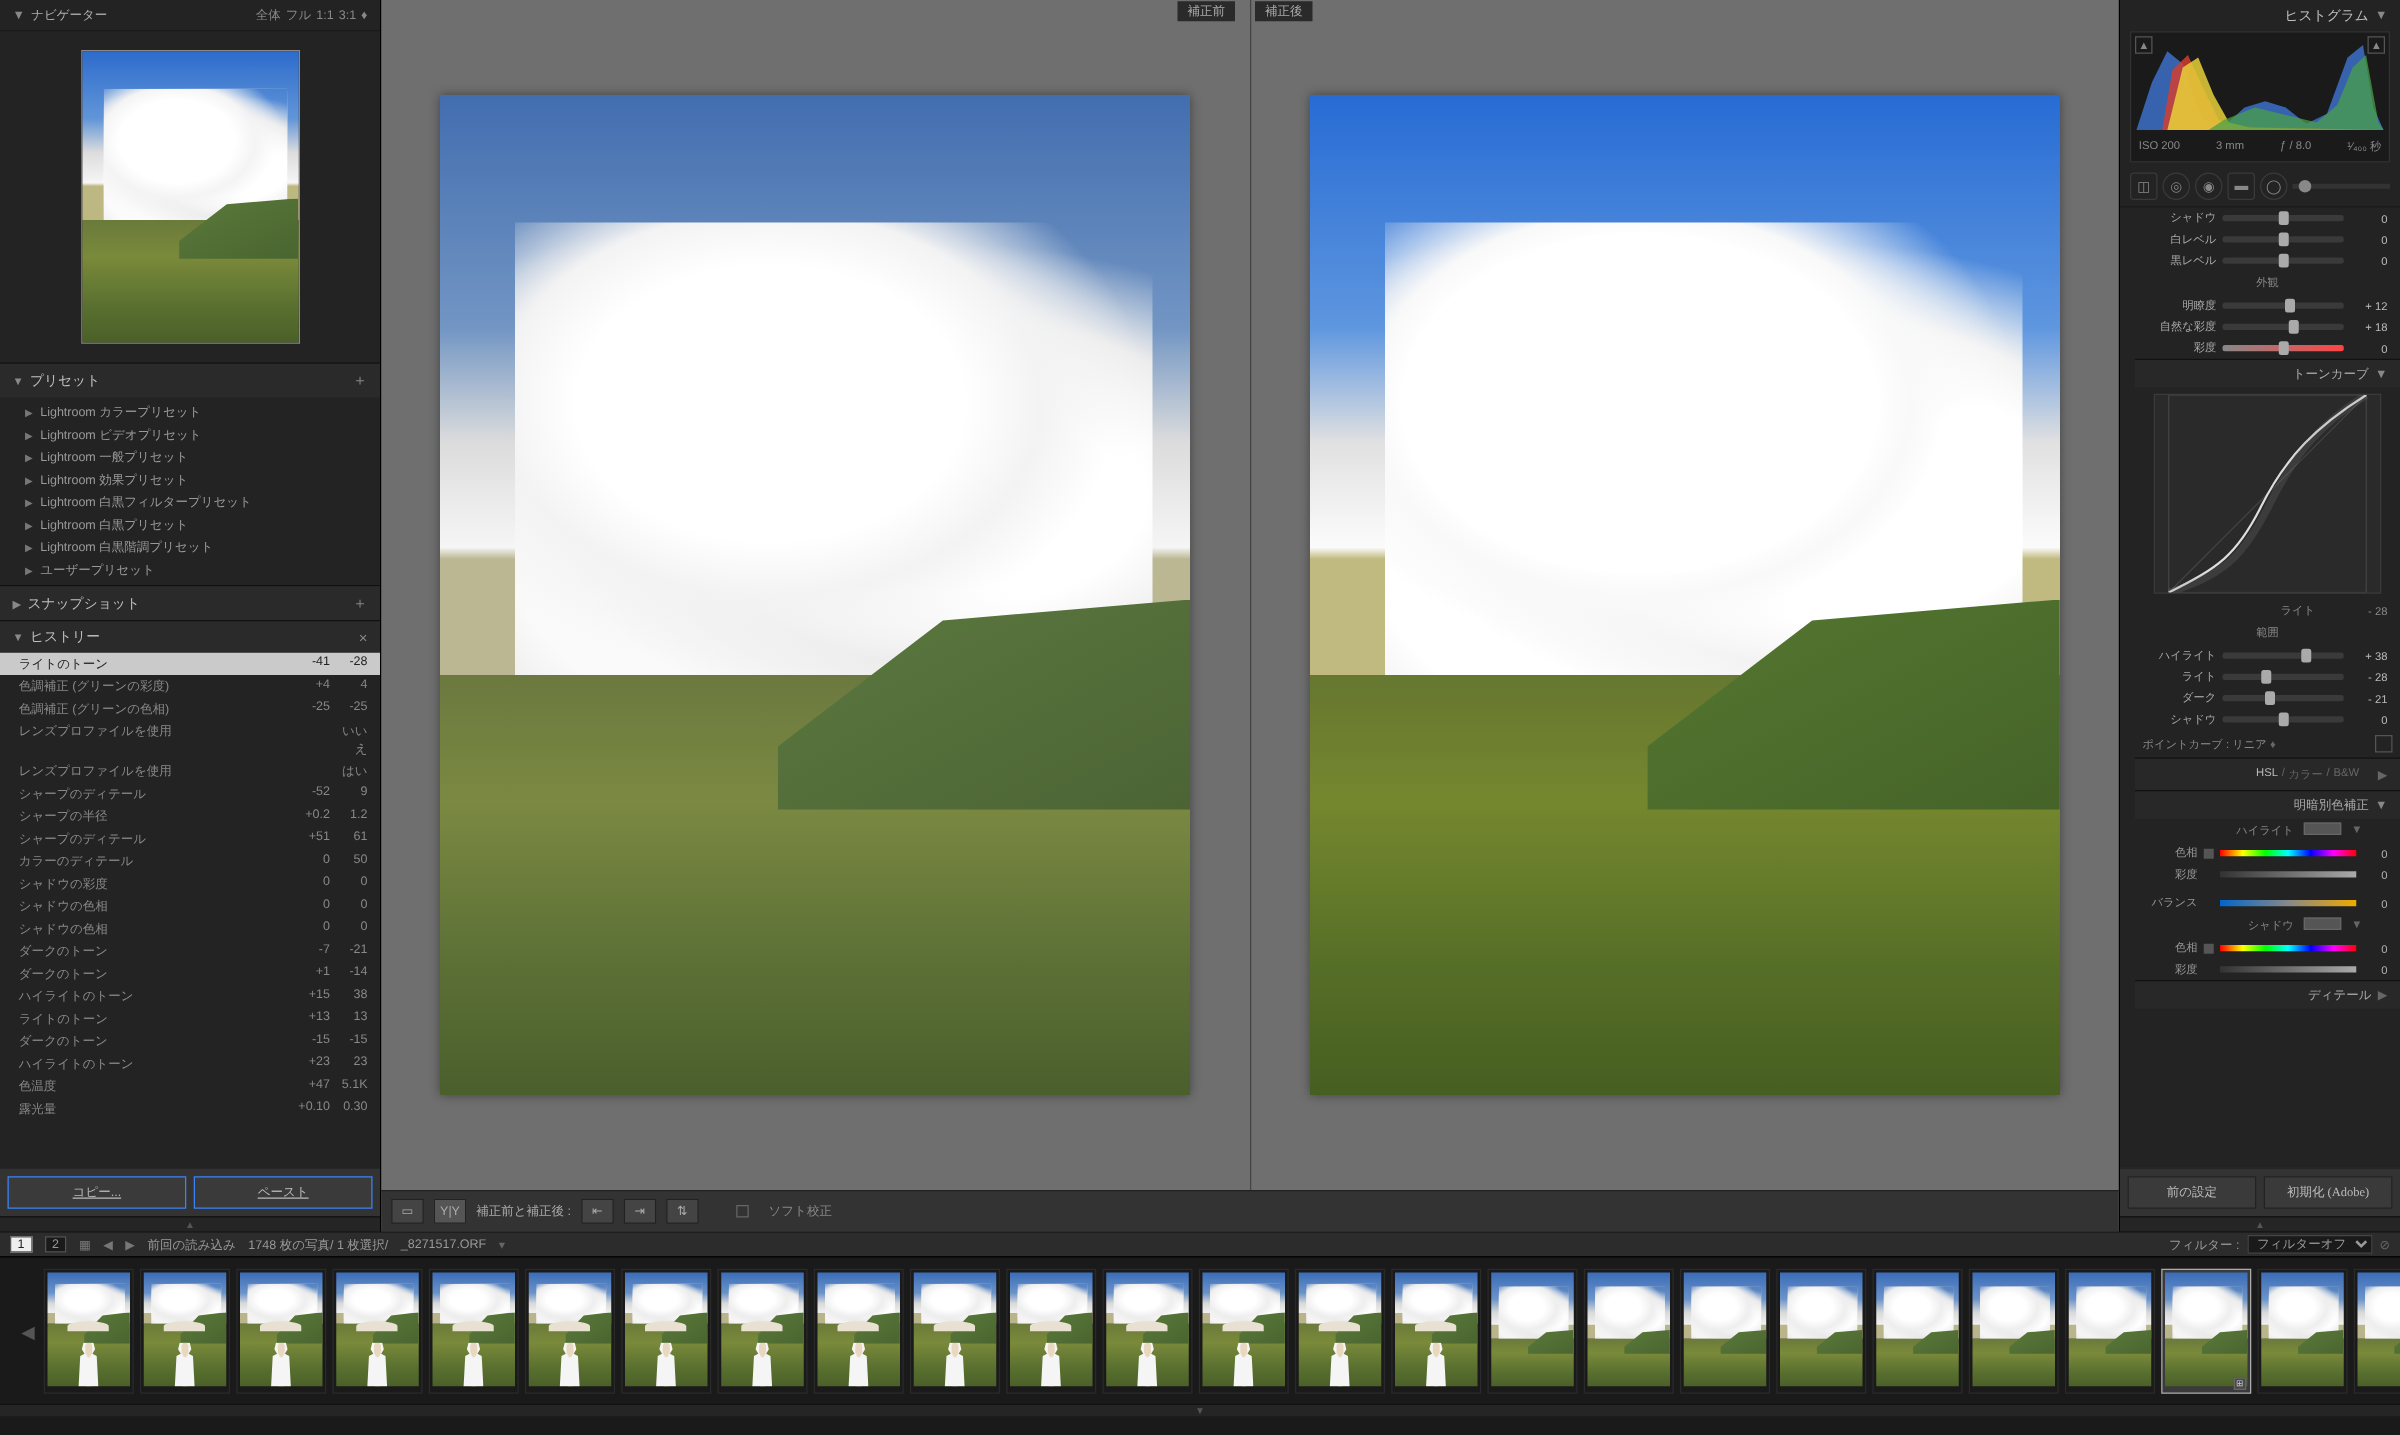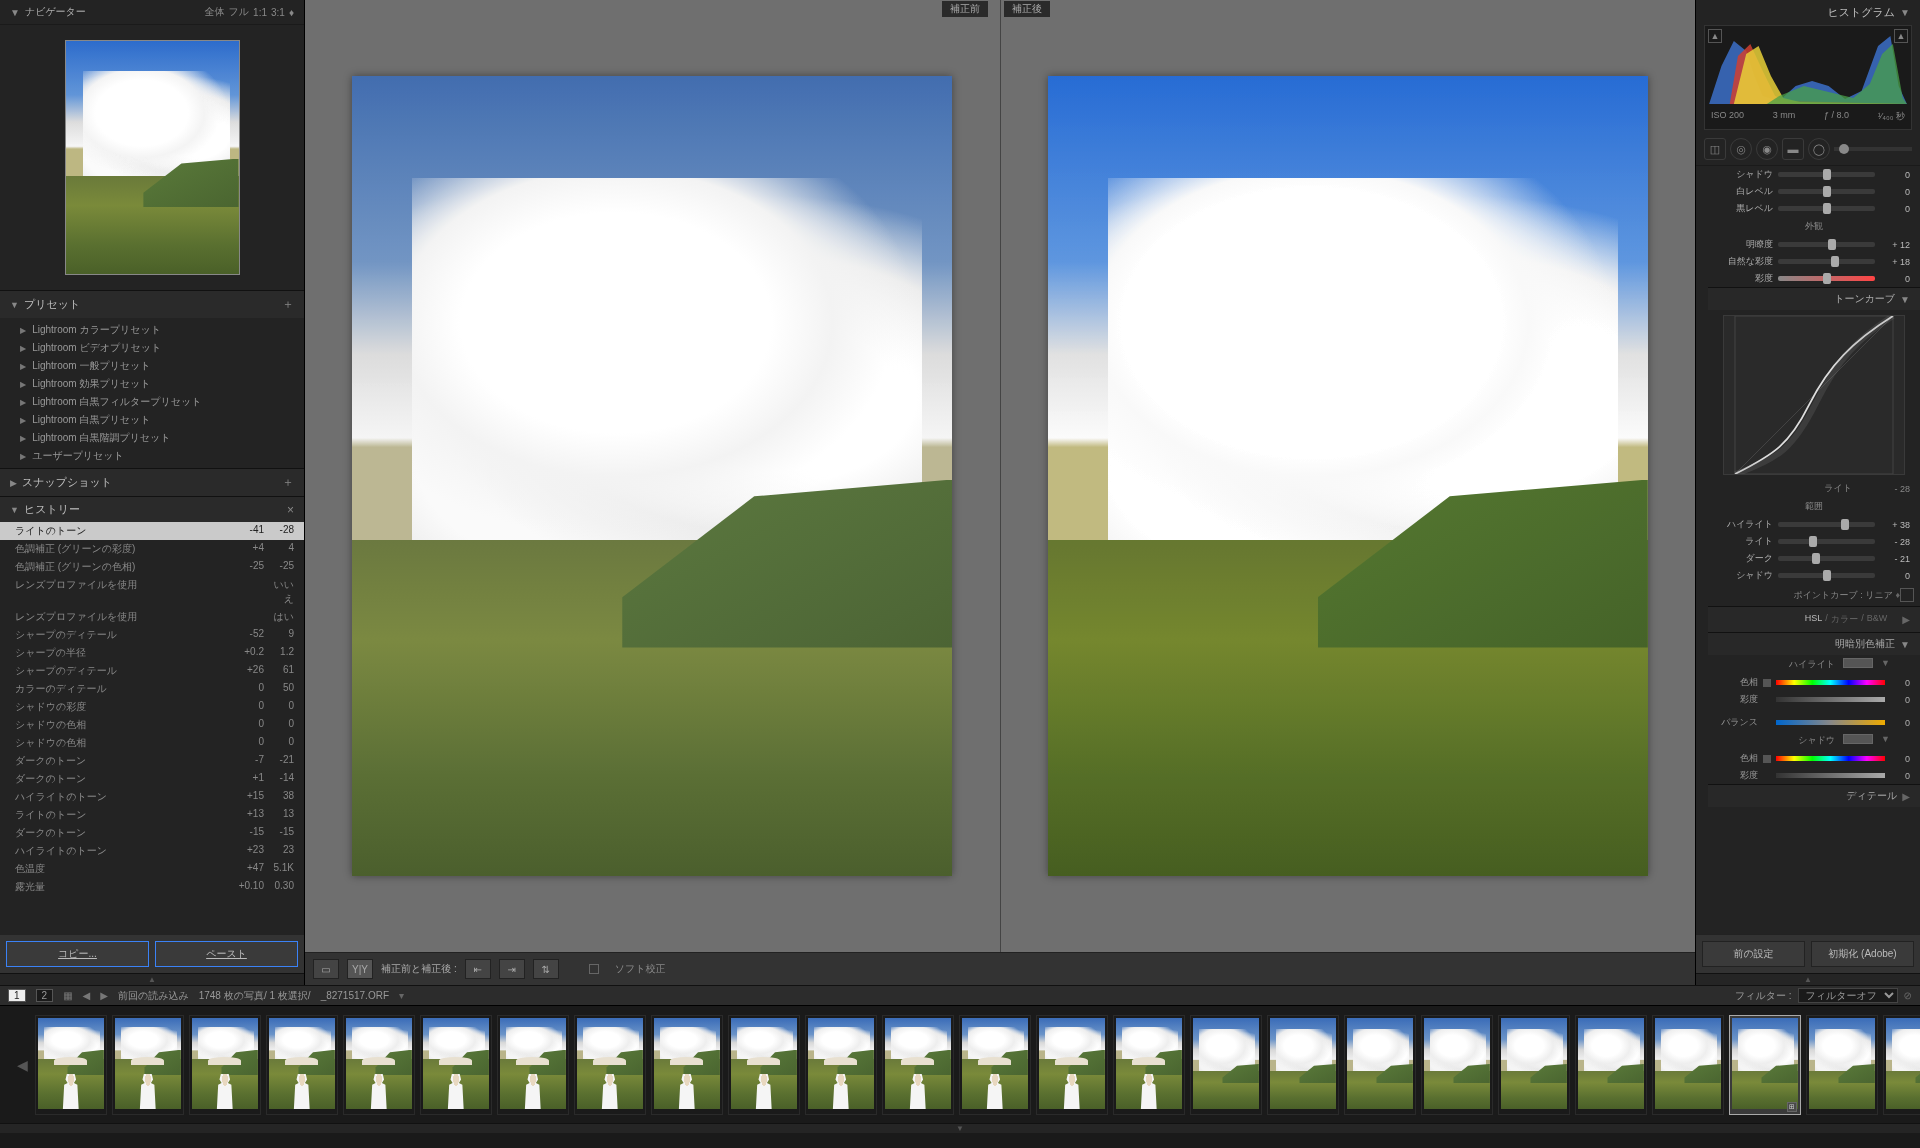--- a/index.html
+++ b/index.html
@@ -79,33 +79,33 @@
   .slider-row .slabel { width:55px; text-align:right; font-size:9px; color:#aaa;}
   .slider-row .strack { flex:1; height:5px; background:#3a3a3a; position:relative; border-radius:2px;}
   .slider-row .strack .sknob { position:absolute; top:-3px; width:8px; height:11px; background:#aaa; border-radius:2px; transform:translateX(-50%);}
   .slider-row .sval { width:30px; text-align:right; font-size:9px; color:#bbb;}
   .strack.rainbow { background: linear-gradient(to right, red, yellow, lime, cyan, blue, magenta, red);}
   .strack.sat { background: linear-gradient(to right, #888, #f44);}
   .mini-title { text-align:center; color:#888; font-size:9px; padding:3px 0;}
   .tone-curve-box { margin:5px 15px; height:160px; background:#2a2a2a; border:1px solid #3a3a3a; position:relative;}
   .curve-svg{width:100%; height:100%;}
   .region-row { display:flex; align-items:center; justify-content:center; gap:8px; padding:2px 10px; font-size:9px; color:#888;}
-  .point-curve { display:flex; justify-content:flex-end; padding:4px 6px; font-size:9px; color:#888; align-items:center;}
+  .point-curve { display:flex; justify-content:space-between; padding:4px 6px; font-size:9px; color:#888; align-items:center;}
   .point-curve .pcbtn{width:14px;height:14px;border:1px solid #555;}
   .hsl-tabs { display:flex; justify-content:flex-end; gap:3px; padding:2px 10px; font-size:9px; color:#666;}
   .hsl-tabs span.active{color:#bbb;}
   .split-tone-row { display:flex; align-items:center; padding:2px 10px; gap:5px;}
   .split-tone-row .slabel{width:40px; text-align:right; font-size:9px; color:#999;}
   .split-tone-row .picker{width:8px;height:8px;background:#555;}
   .split-tone-row .strack{flex:1; height:5px; position:relative;}
   .split-tone-row .sval{width:20px; text-align:right; font-size:9px;}
   .balance-gradient { background: linear-gradient(to right, #06c, #888, #ea0);}
   .grey-gradient { background: linear-gradient(to right, #333, #aaa);}
   .right-bottom-bar { display:flex; padding:6px; gap:6px; background:#333; border-top:1px solid #222;}
-  .right-bottom-bar button { flex:1; background:#3a3a3a; border:1px solid #222; color:#bbb; padding:5px 14px; font-size:10px; cursor:pointer;}
+  .right-bottom-bar button { flex:1; background:#3a3a3a; border:1px solid #222; color:#bbb; padding:5px 14px; font-size:10px; cursor:pointer;font-family:Liberation Serif, serif;}
 
   
   .info-bar { height:20px; background:#2c2c2c; display:flex; align-items:center; padding:0 8px; gap:10px; font-size:10px; color:#999; border-top:1px solid #111;}
   .info-bar .pagebox{border:1px solid #555; padding:0 5px; background:#1a1a1a;}
   .info-bar .pagebox.active{background:#eee; color:#222;}
   .info-bar .grid-icon{color:#777;}
   .info-bar .filter-right{margin-left:auto; display:flex; align-items:center; gap:6px;}
   .info-bar select{background:#1a1a1a; border:1px solid #444; color:#999; font-size:10px; padding:0 3px;}
   .filmstrip { height:118px; background:#1a1a1a; display:flex; align-items:center; padding:5px 15px; gap:5px; overflow:hidden; border-top:1px solid #000;}
   .fs-arrow{color:#555; font-size:14px; padding:0 2px; cursor:pointer;}
@@ -234,21 +234,21 @@
             <span class="hv1">-52</span>
             <span class="hv2">9</span>
           </div>
           <div class="history-item">
             <span class="hlabel">シャープの半径</span>
             <span class="hv1">+0.2</span>
             <span class="hv2">1.2</span>
           </div>
           <div class="history-item">
             <span class="hlabel">シャープのディテール</span>
-            <span class="hv1">+26</span>
+            <span class="hv1">+51</span>
             <span class="hv2">61</span>
           </div>
           <div class="history-item">
             <span class="hlabel">カラーのディテール</span>
             <span class="hv1">0</span>
             <span class="hv2">50</span>
           </div>
           <div class="history-item">
             <span class="hlabel">シャドウの彩度</span>
             <span class="hv1">0</span>

